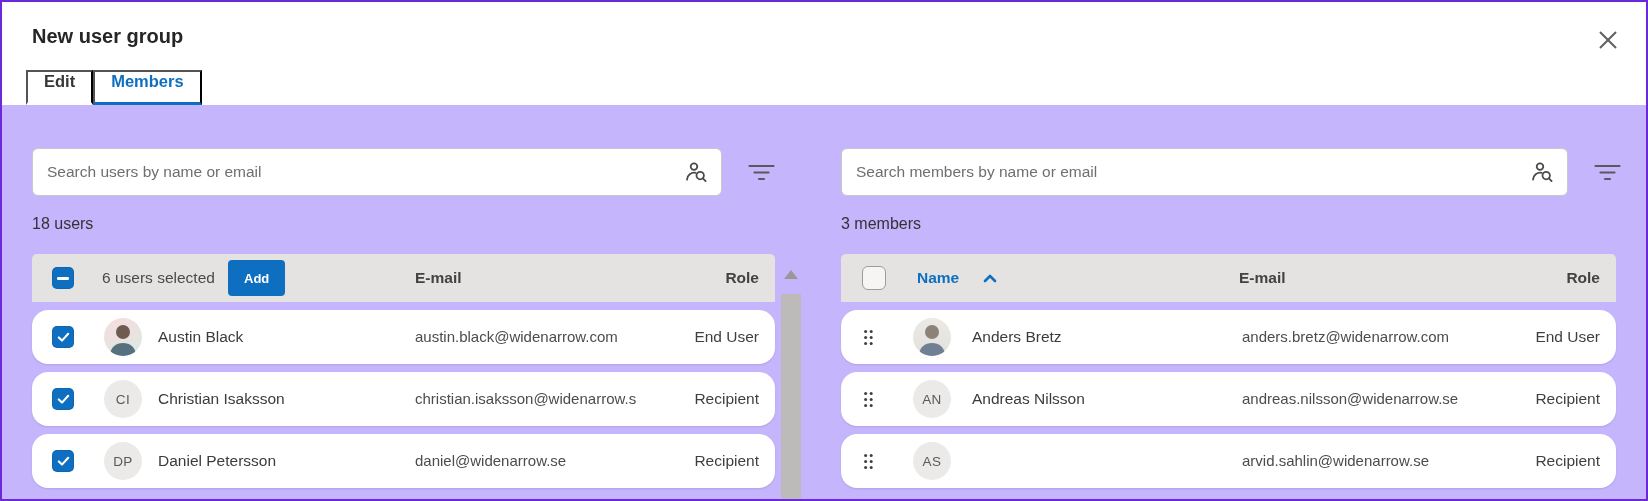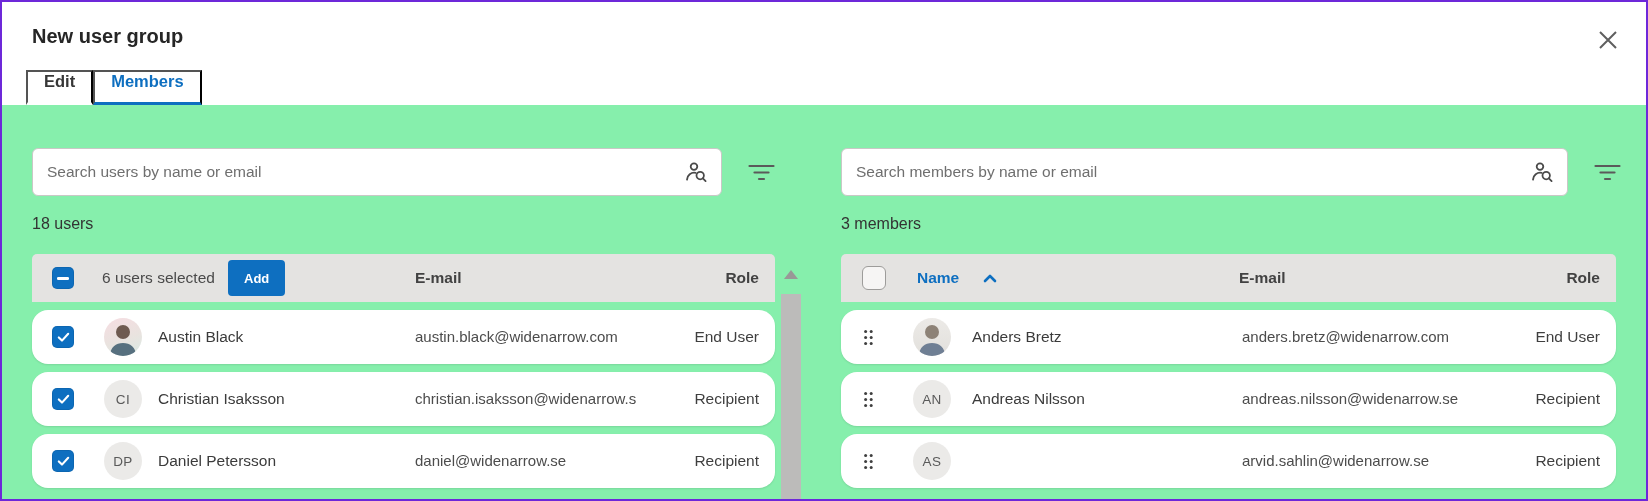--- a/index.html
+++ b/index.html
@@ -11,21 +11,21 @@
   }
   
   .dlg-header{position:absolute;top:0;left:0;right:0;height:103px;background:#ffffff;}
   .dlg-title{position:absolute;left:30px;top:23px;font-size:20px;font-weight:700;color:#262626;white-space:nowrap;}
   .close-btn{position:absolute;right:24px;top:24px;width:28px;height:28px;border:none;background:transparent;cursor:pointer;padding:0;}
   .close-btn svg{display:block;margin:auto;}
   .tabs{position:absolute;left:24px;bottom:0;display:flex;}
   .tab{padding:0 16px 11px 16px;font-size:16.5px;font-weight:600;color:#373737;border-bottom:3px solid transparent;background:transparent;cursor:pointer;white-space:nowrap;}
   .tab.active{color:var(--accent,#0e6fc0);border-bottom-color:var(--accent,#0e6fc0);}
   
-  .content{position:absolute;top:103px;left:0;right:0;bottom:0;background:#86efac;padding-left:12px;}
+  .content{position:absolute;top:103px;left:0;right:0;bottom:0;background:#c4b5fd;padding-left:12px;}
   .panel{position:absolute;top:0;height:100%;}
   .panel-left{left:30px;width:770px;}
   .panel-right{left:839px;width:777px;}
   
   .search-row{position:absolute;top:43px;left:0;height:48px;display:flex;align-items:center;}
   .search-box{display:flex;align-items:center;height:48px;background:#fff;border:1px solid #c9c8c6;border-radius:6px;}
   .panel-left .search-box{width:690px;}
   .panel-right .search-box{width:727px;}
   .search-input{flex:1;border:none;outline:none;background:transparent;font-family:inherit;font-size:15.5px;color:#3c3c3c;padding:0 8px 0 14px;min-width:0;}
   .search-input::placeholder{color:#6f6f6f;opacity:1;}

